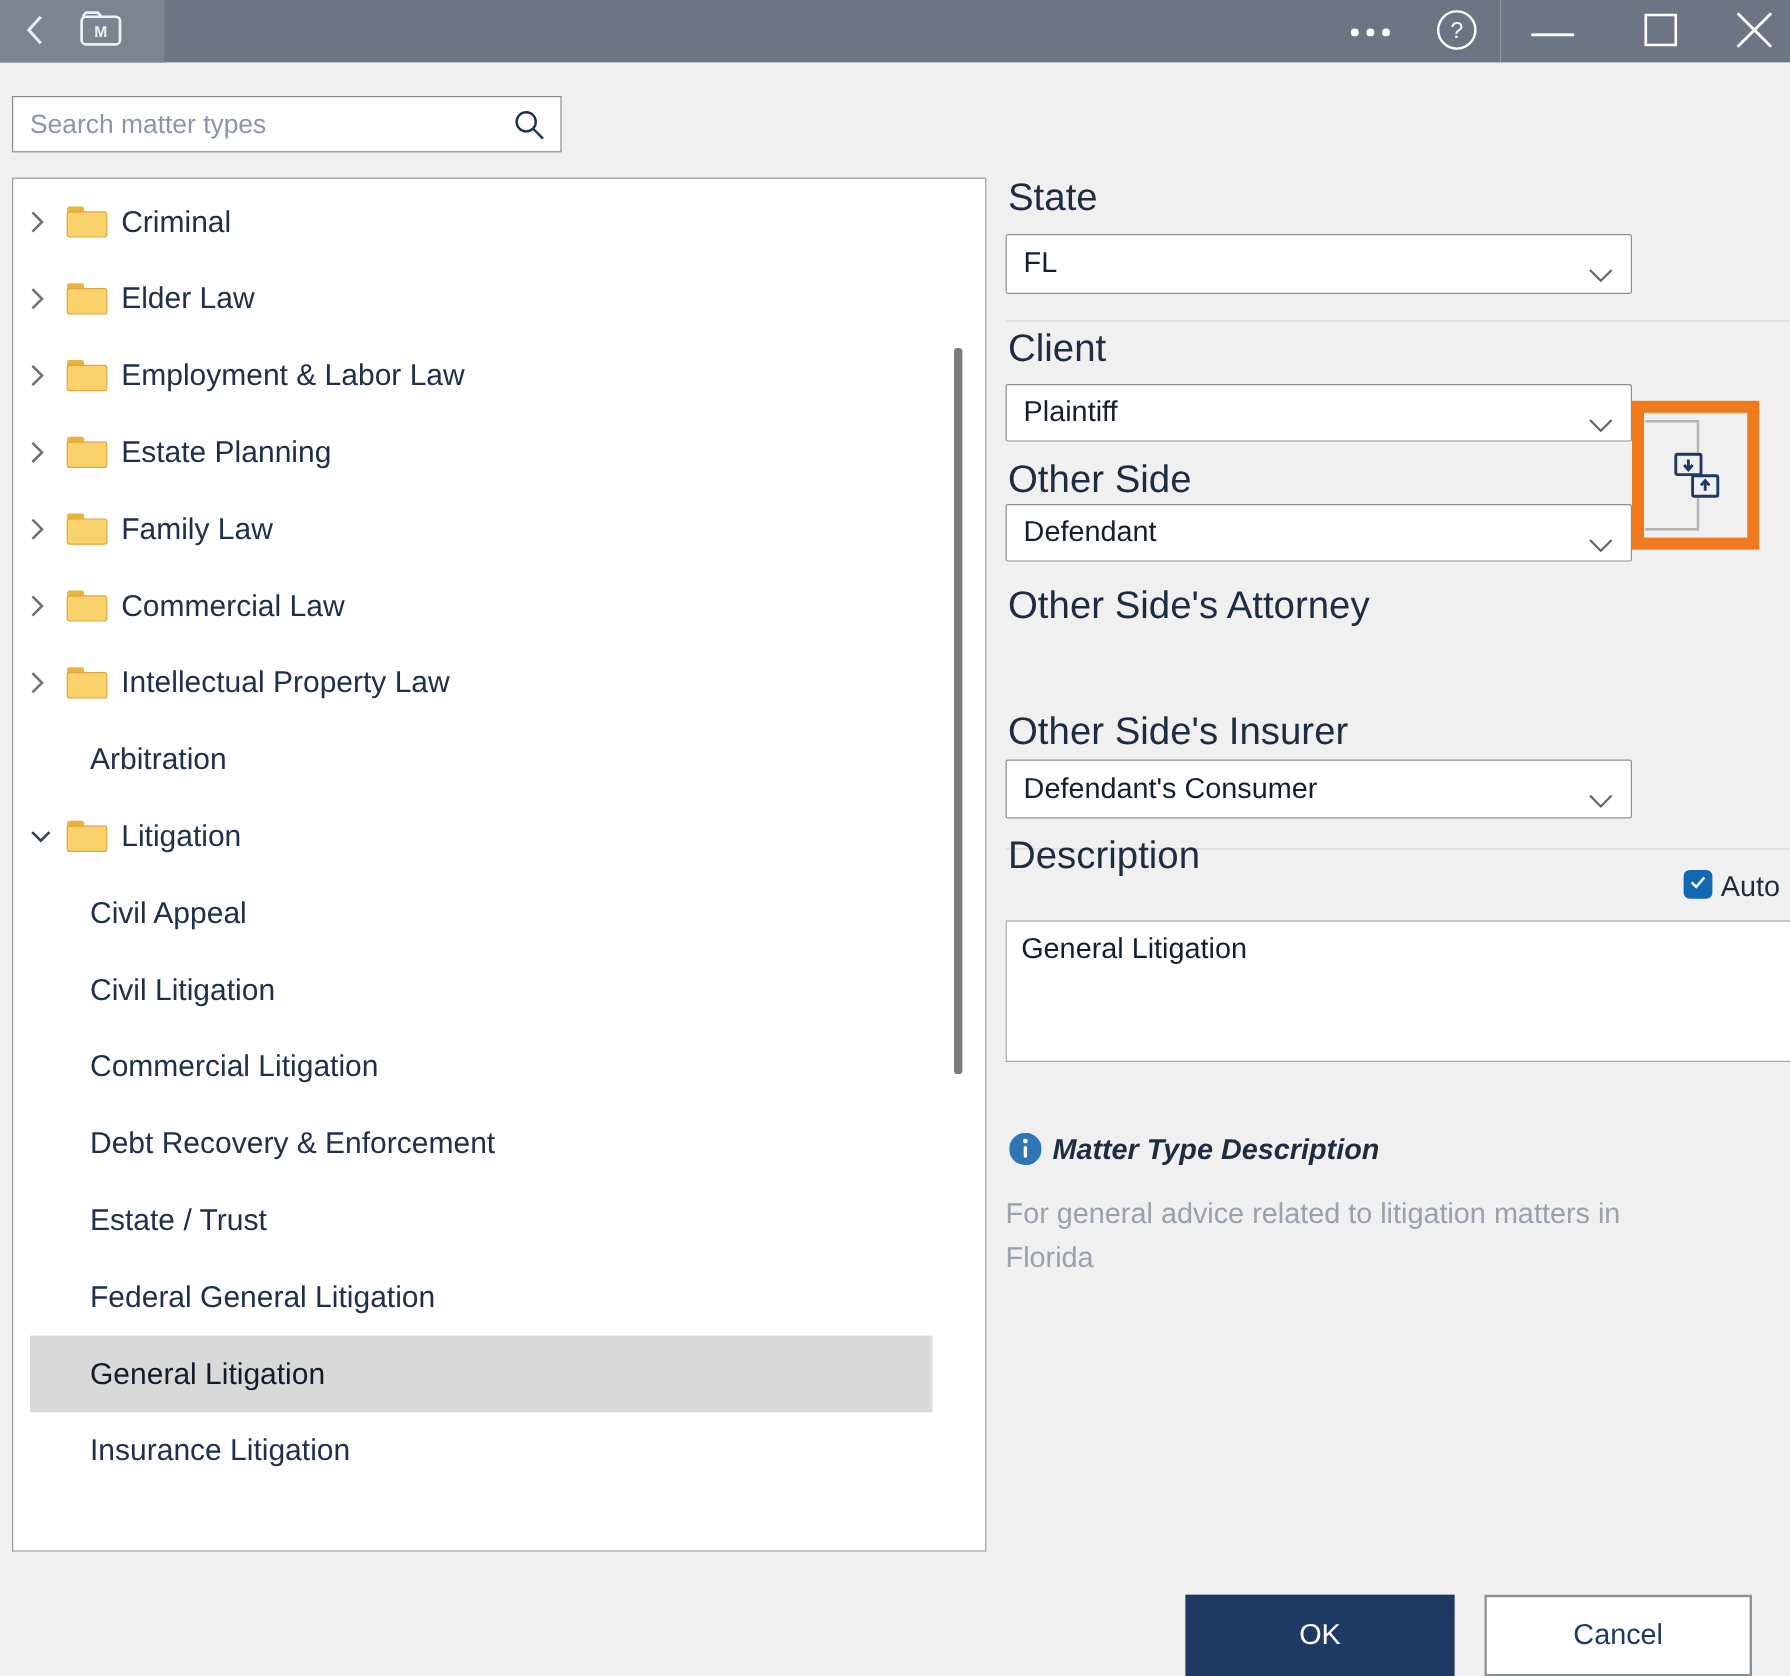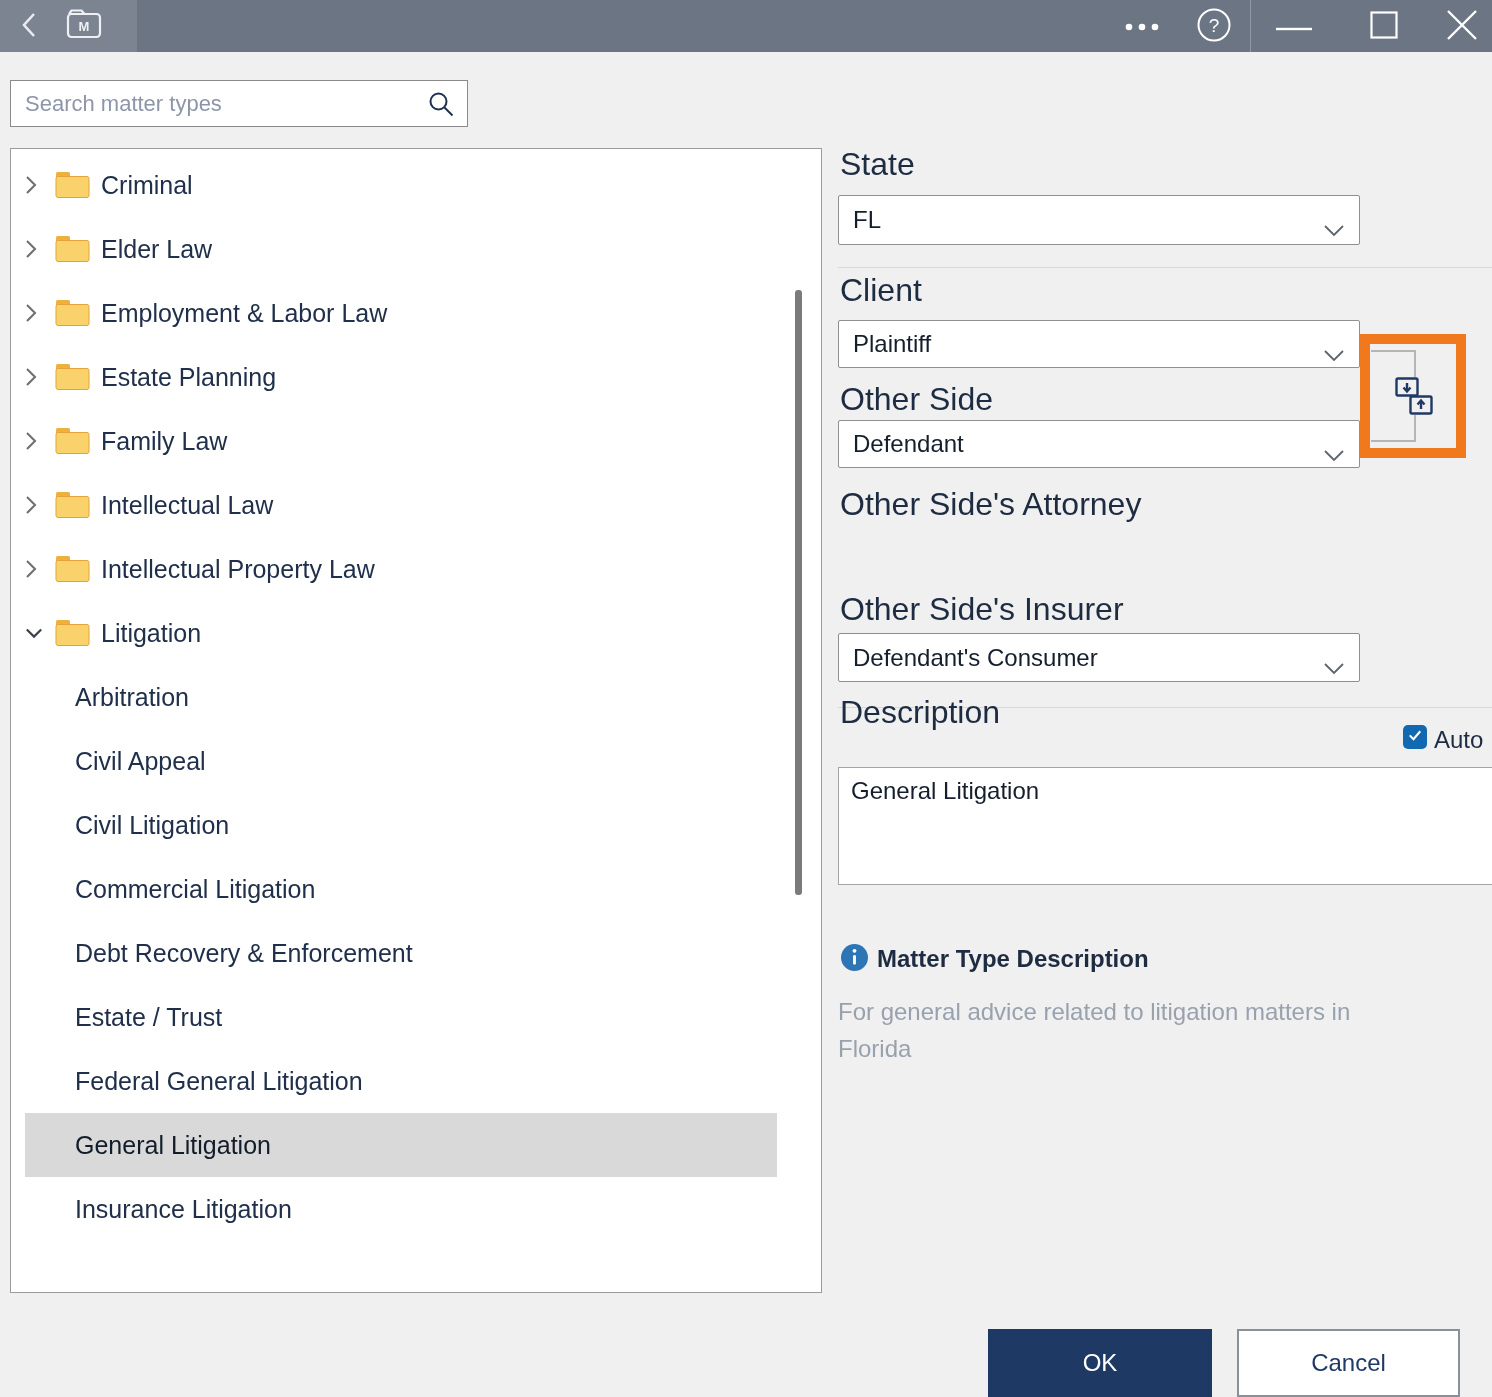--- a/index.html
+++ b/index.html
@@ -51,21 +51,21 @@
               display:inline-flex; cursor:pointer; background:none; border:none; }
   
   .checkbox { position:absolute; left:1403px; top:725px; width:24px; height:24px; border-radius:5px;
               background:#1268b1; display:inline-flex; align-items:center; justify-content:center; cursor:pointer; }
   .auto-lbl { position:absolute; left:1434px; top:726px; font-size:24px; color:#1e2c42; white-space:nowrap; }
   .desc-area { position:absolute; left:838px; top:767px; width:680px; height:118px;
                background:#fff; border:1px solid #a5a5a5; resize:none; outline:none;
                font-family:inherit; font-size:24px; color:#141e2c; padding:6px 12px; line-height:34px; }
   
   .info-icon { position:absolute; left:841px; top:944px; }
-  .info-title { position:absolute; left:877px; top:945px; font-size:24px; font-weight:bold; color:#1e2c42; }
+  .info-title { position:absolute; left:877px; top:945px; font-size:24px; font-weight:bold; color:#1e2c42;font-style:italic; }
   .info-text { position:absolute; left:838px; top:993px; width:586px; font-size:24px;
                line-height:37px; color:#98a1ad; }
   
   .btn { position:absolute; top:1329px; height:68px; font-family:inherit; font-size:24px; cursor:pointer; }
   .btn.ok { left:988px; width:224px; background:#1f3965; color:#ffffff; border:1px solid #1f3965; }
   .btn.cancel { left:1237px; width:223px; background:#ffffff; color:#1f3965; border:2px solid #8a9097; }
 </style>
 </head>
 <body>
 
@@ -217,52 +217,52 @@
           <svg width="12" height="20" viewBox="0 0 12 20">
             <polyline points="2,2 10,10 2,18" fill="none" stroke="#707070" stroke-width="2.1"></polyline>
           </svg>
         </span>
       <span class="fold">
           <svg width="37" height="30" viewBox="0 0 37 30">
             <rect x="2" y="2" width="14" height="8" rx="1.5" fill="#edb13e"></rect>
             <rect x="2" y="6.5" width="33" height="21" rx="2" fill="#f9d26b" stroke="#e3a53a" stroke-width="1"></rect>
           </svg>
         </span>
-      <span class="lbl">Intellectual Law</span>
+      <span class="lbl">Commercial Law</span>
     </div>
     <div class="trow parent">
       <span class="chev">
           <svg width="12" height="20" viewBox="0 0 12 20">
             <polyline points="2,2 10,10 2,18" fill="none" stroke="#707070" stroke-width="2.1"></polyline>
           </svg>
         </span>
       <span class="fold">
           <svg width="37" height="30" viewBox="0 0 37 30">
             <rect x="2" y="2" width="14" height="8" rx="1.5" fill="#edb13e"></rect>
             <rect x="2" y="6.5" width="33" height="21" rx="2" fill="#f9d26b" stroke="#e3a53a" stroke-width="1"></rect>
           </svg>
         </span>
       <span class="lbl">Intellectual Property Law</span>
+    </div>
+    <div class="trow child">
+      <span class="lbl">Arbitration</span>
     </div>
     <div class="trow parent">
       <span class="chev">
           <svg width="20" height="12" viewBox="0 0 20 12">
             <polyline points="2,2 10,10 18,2" fill="none" stroke="#3a424e" stroke-width="2.4"></polyline>
           </svg>
         </span>
       <span class="fold">
           <svg width="37" height="30" viewBox="0 0 37 30">
             <rect x="2" y="2" width="14" height="8" rx="1.5" fill="#edb13e"></rect>
             <rect x="2" y="6.5" width="33" height="21" rx="2" fill="#f9d26b" stroke="#e3a53a" stroke-width="1"></rect>
           </svg>
         </span>
       <span class="lbl">Litigation</span>
-    </div>
-    <div class="trow child">
-      <span class="lbl">Arbitration</span>
     </div>
     <div class="trow child">
       <span class="lbl">Civil Appeal</span>
     </div>
     <div class="trow child">
       <span class="lbl">Civil Litigation</span>
     </div>
     <div class="trow child">
       <span class="lbl">Commercial Litigation</span>
     </div>

